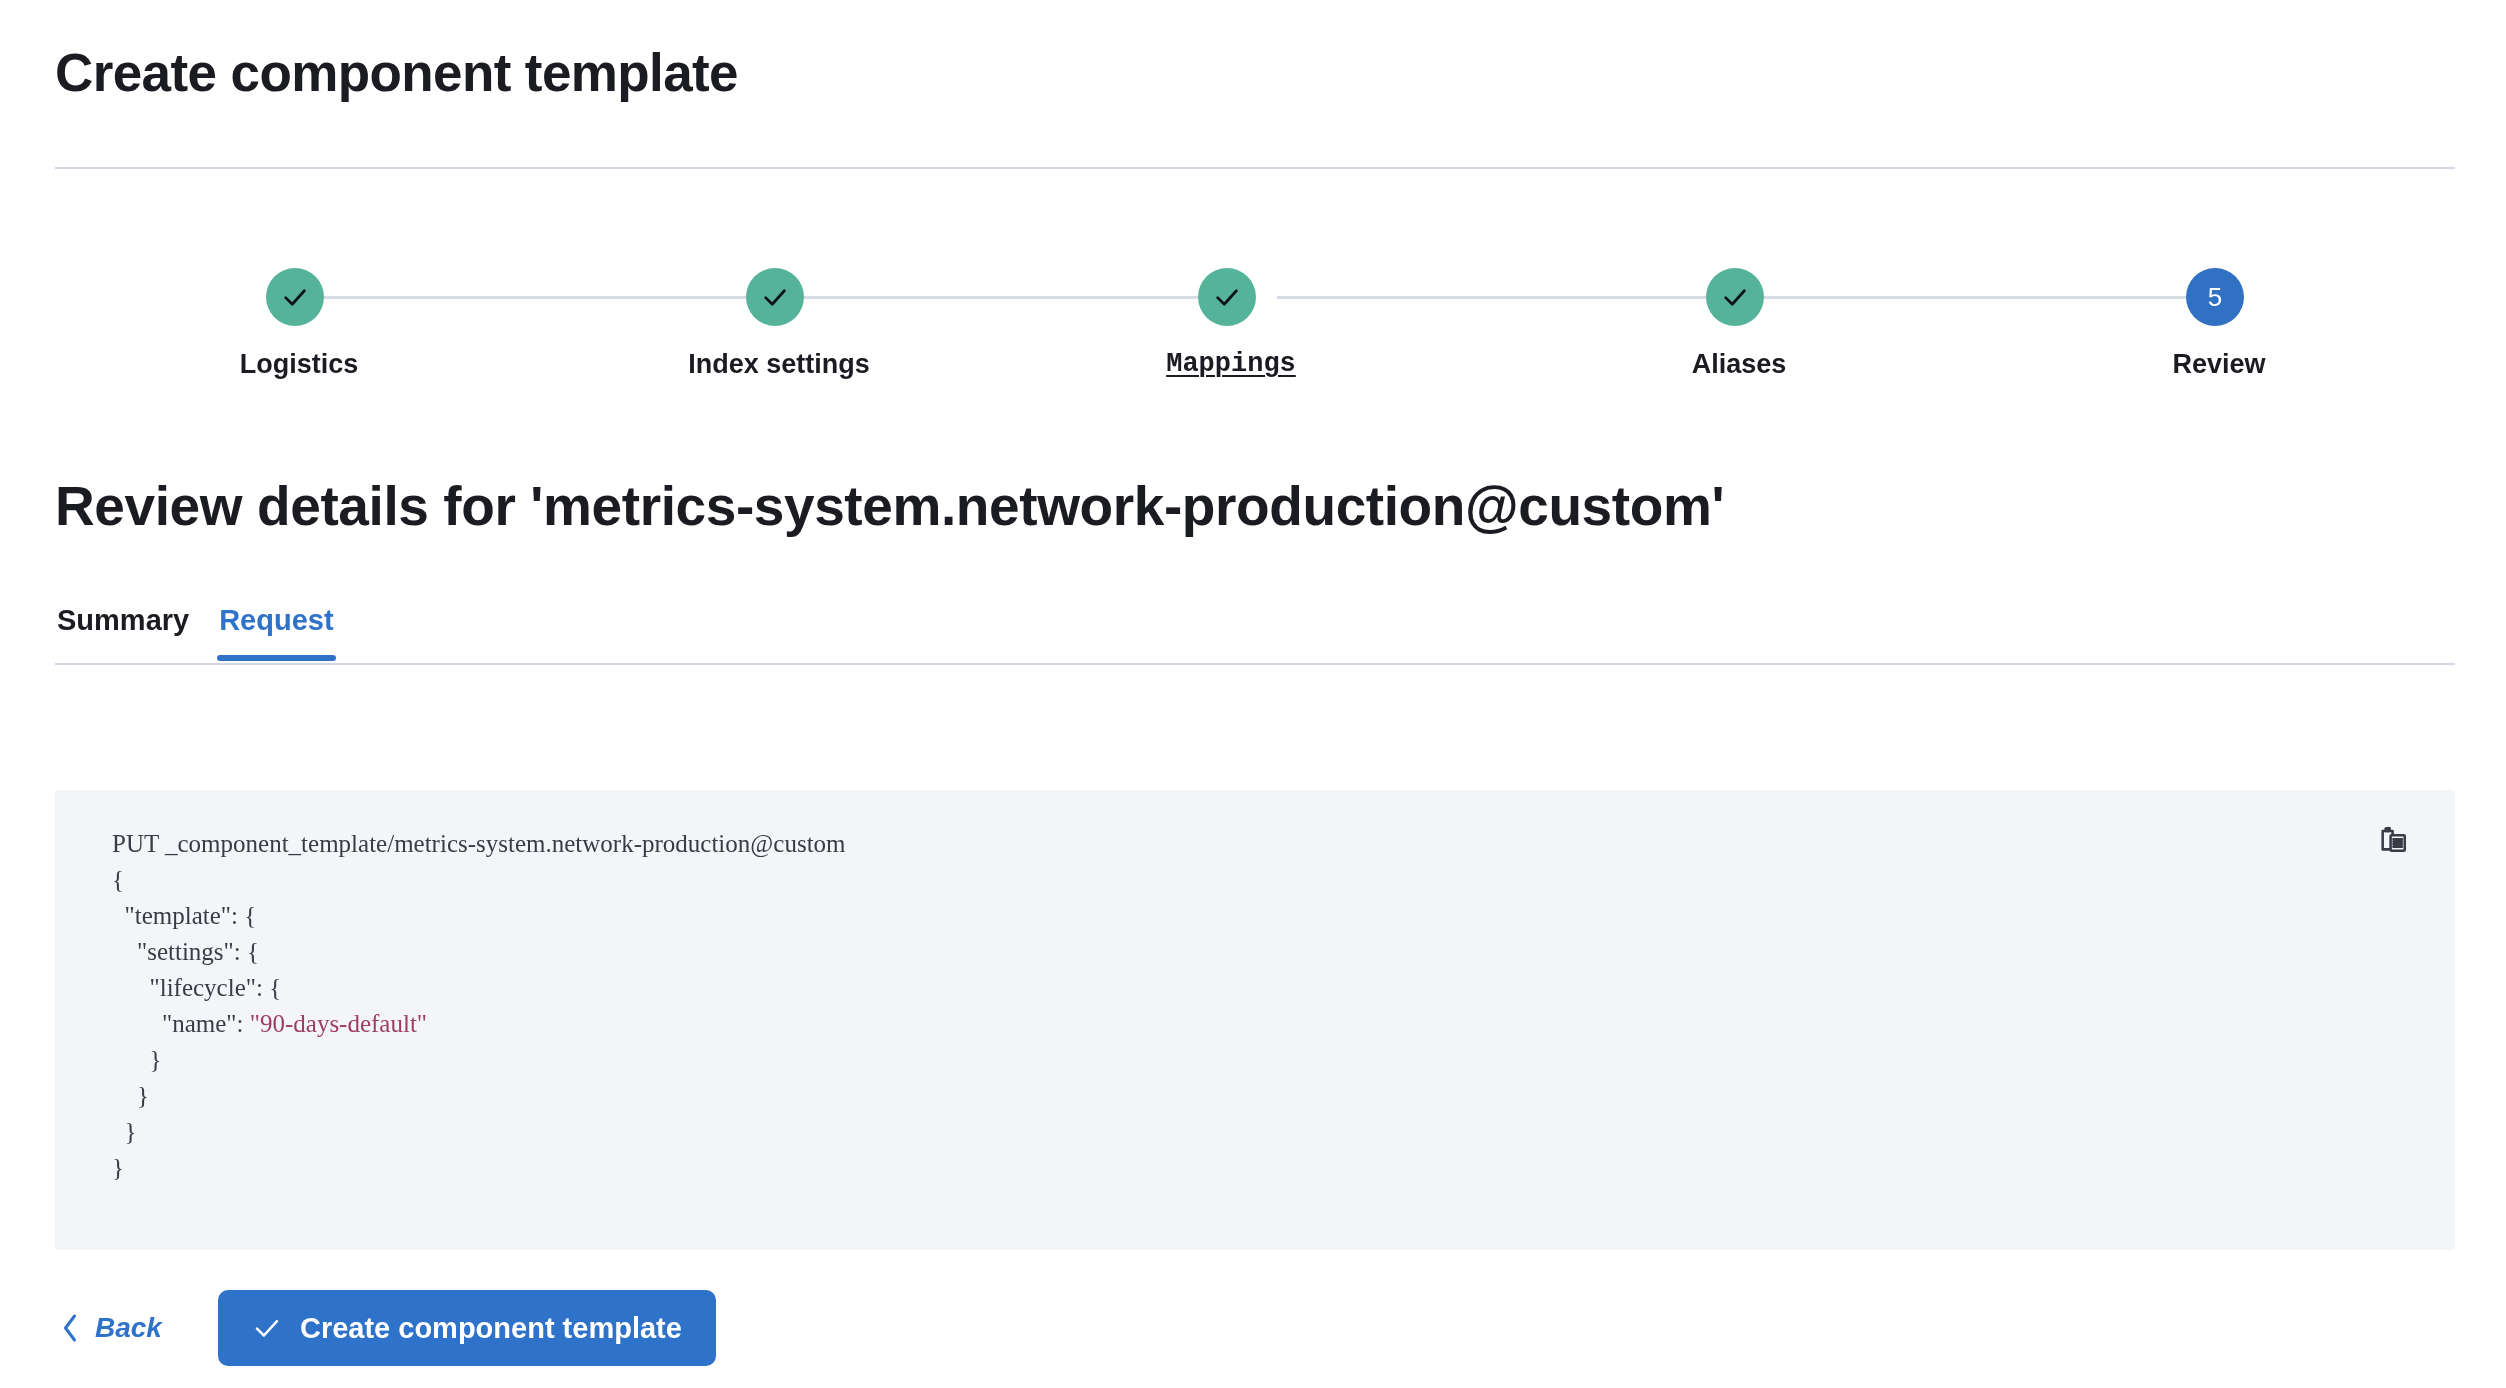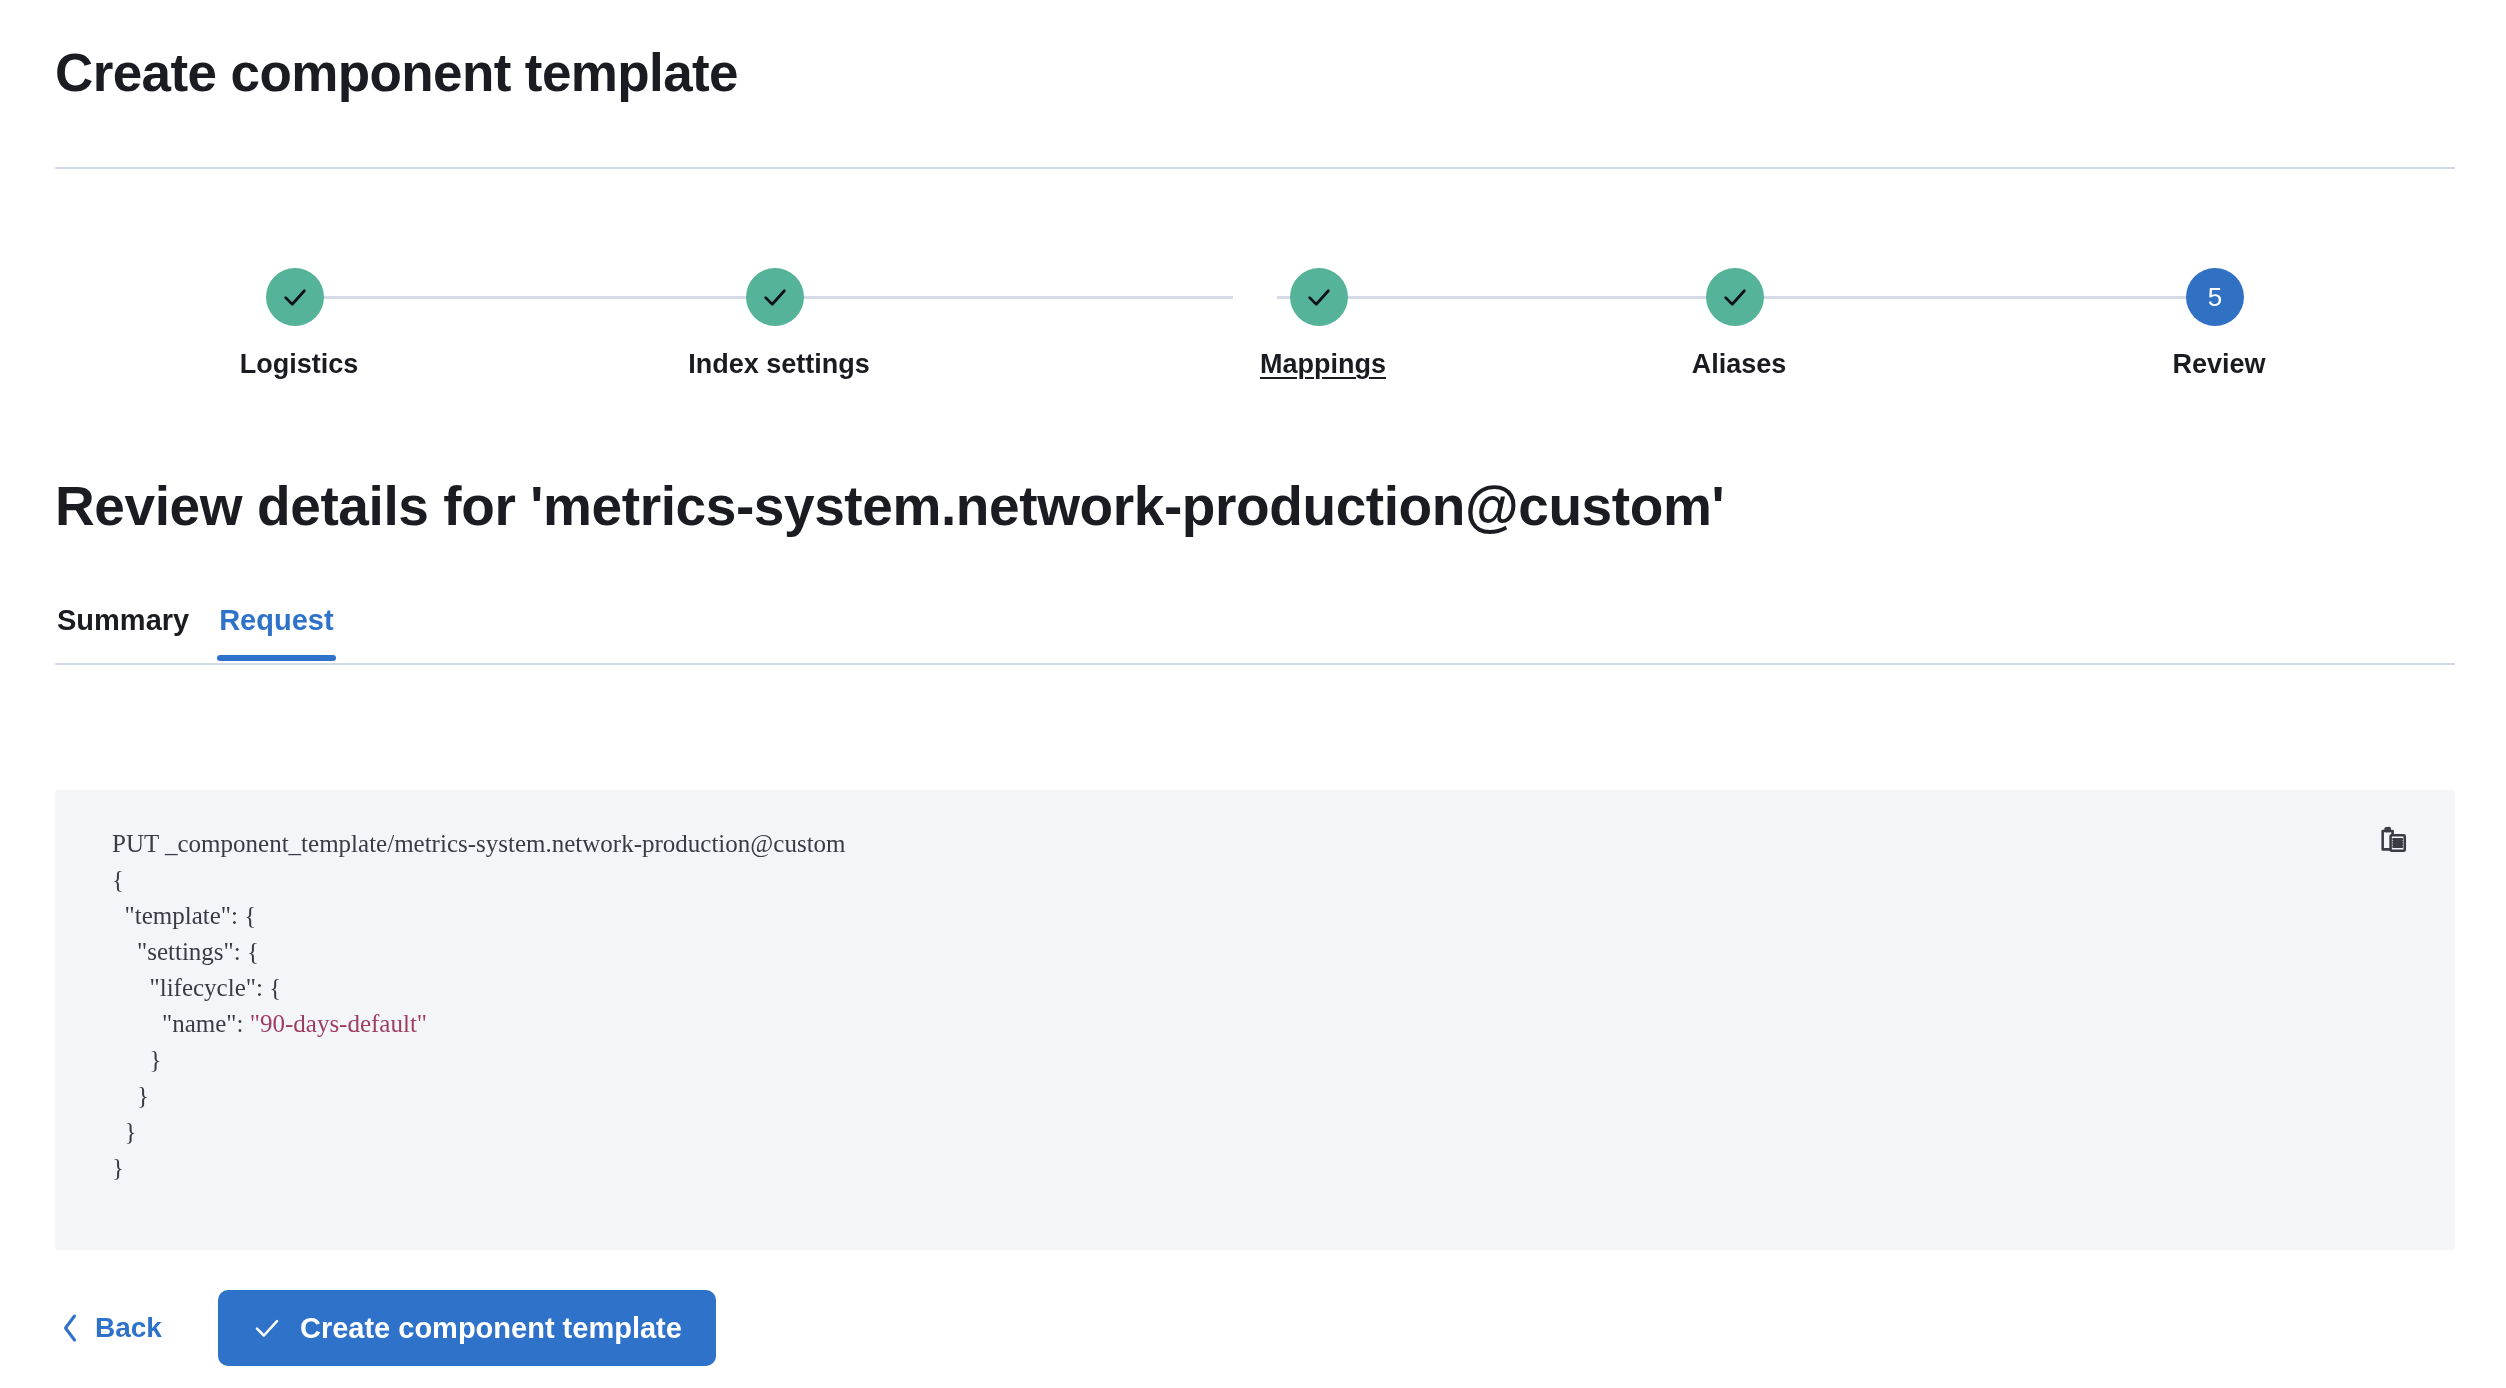--- a/index.html
+++ b/index.html
@@ -221,20 +221,21 @@
     gap:14px;
     color:var(--blue-strong);
     font-size:28px;
     font-weight:700;
     line-height:34px;
     cursor:pointer;
     background:none;
     border:none;
     font-family:inherit;
     padding:6px 4px;
+    font-style:italic;
   }
   .primary-btn{
     display:flex;
     align-items:center;
     gap:18px;
     background:var(--blue-strong);
     color:#FFFFFF;
     border:none;
     border-radius:10px;
     padding:0 34px;
@@ -262,21 +263,21 @@
       <div class="step done" style="left: 240px;"><div class="bubble">
           <svg width="30" height="30" viewBox="0 0 24 24" fill="none" stroke="#101219" stroke-width="2.2" stroke-linecap="round" stroke-linejoin="round" aria-hidden="true">
             <path d="M4.5 12.5 L9.8 17.8 L19.5 7"></path>
           </svg>
         </div><div class="label">Logistics</div></div>
       <div class="step done" style="left: 720px;"><div class="bubble">
           <svg width="30" height="30" viewBox="0 0 24 24" fill="none" stroke="#101219" stroke-width="2.2" stroke-linecap="round" stroke-linejoin="round" aria-hidden="true">
             <path d="M4.5 12.5 L9.8 17.8 L19.5 7"></path>
           </svg>
         </div><div class="label">Index settings</div></div>
-      <div class="step done" style="left: 1264px;"><div class="bubble">
+      <div class="step done" style="left: 1172px; font-family: Liberation Mono, monospace;"><div class="bubble">
           <svg width="30" height="30" viewBox="0 0 24 24" fill="none" stroke="#101219" stroke-width="2.2" stroke-linecap="round" stroke-linejoin="round" aria-hidden="true">
             <path d="M4.5 12.5 L9.8 17.8 L19.5 7"></path>
           </svg>
         </div><div class="label linked">Mappings</div></div>
       <div class="step done" style="left: 1680px;"><div class="bubble">
           <svg width="30" height="30" viewBox="0 0 24 24" fill="none" stroke="#101219" stroke-width="2.2" stroke-linecap="round" stroke-linejoin="round" aria-hidden="true">
             <path d="M4.5 12.5 L9.8 17.8 L19.5 7"></path>
           </svg>
         </div><div class="label">Aliases</div></div>
       <div class="step current" style="left: 2160px;"><div class="bubble">

